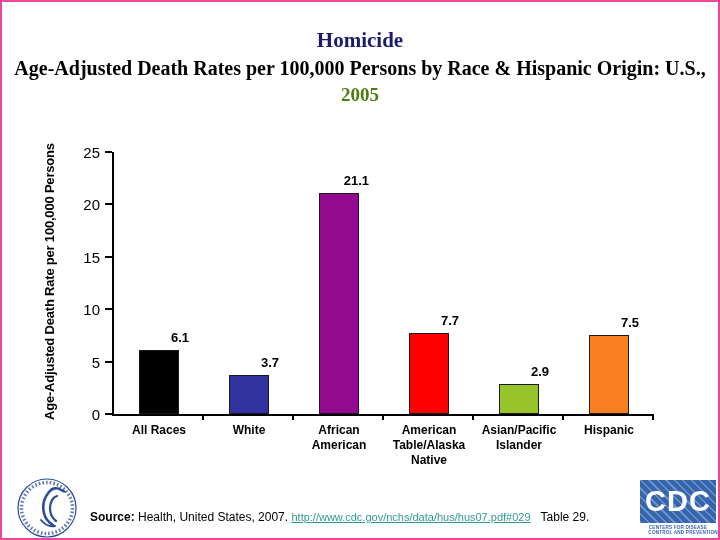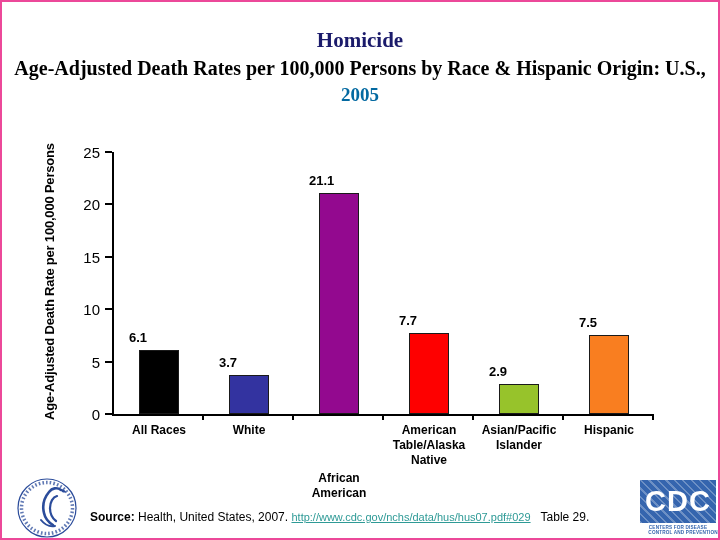--- a/index.html
+++ b/index.html
@@ -30,21 +30,21 @@
     border-left:2px solid #000; border-bottom:2px solid #000;
   }
   .ytick-label {
     position:absolute; left:-56px; width:42px; text-align:right;
     font-size:15px; font-weight:normal; color:#000;
   }
   .ytick-mark { position:absolute; left:-9px; width:7px; height:2px; background:#000; }
   .xtick-mark { position:absolute; top:100%; width:2px; height:6px; background:#000; }
   .bar { position:absolute; bottom:0; box-sizing:border-box; border:1px solid #1a1a1a; }
   .bar-value {
-    position:absolute; text-align:left; font-size:13px; font-weight:bold; color:#000;
+    position:absolute; text-align:right; font-size:13px; font-weight:bold; color:#000;
   }
   .x-label {
     position:absolute; top:calc(100% + 9px); text-align:center;
     font-size:12px; font-weight:bold; line-height:15px; color:#000;
   }
 
   
   .source-line { position:absolute; left:88px; top:508px; width:545px; font-size:12px; color:#000; white-space:nowrap; }
   .source-label { font-weight:bold; }
   .source-link { font-size:11px; text-decoration:underline; }
@@ -66,21 +66,21 @@
     transform:scale(0.78); transform-origin:center top; white-space:nowrap;
   }
 </style>
 </head>
 <body>
 
 <div class="slide">
 
   <div class="title-line title-1" style="color: rgb(27, 27, 107);">Homicide</div>
   <div class="title-line title-2">Age-Adjusted Death Rates per 100,000 Persons by Race &amp; Hispanic Origin: U.S.,</div>
-  <div class="title-line title-3" style="color: #0369a1;">2005</div>
+  <div class="title-line title-3" style="color: #4d7c0f;">2005</div>
 
   <div class="y-axis-title">Age-Adjusted Death Rate per 100,000 Persons</div>
   <div class="plot" id="plot">
       <div class="ytick-mark" style="bottom: -1px;"></div>
       <div class="ytick-label" style="bottom: -9px;">0</div>
       <div class="ytick-mark" style="bottom: 51.4px;"></div>
       <div class="ytick-label" style="bottom: 43.4px;">5</div>
       <div class="ytick-mark" style="bottom: 103.8px;"></div>
       <div class="ytick-label" style="bottom: 95.8px;">10</div>
       <div class="ytick-mark" style="bottom: 156.2px;"></div>
@@ -96,21 +96,21 @@
       </div>
       <div class="xtick-mark" style="left: 88px;"></div>
       <div class="bar" style="left: 115px; width: 40px; height: 38.776px; background: rgb(51, 51, 160);"></div>
       <div class="bar-value" style="left: 105px; width: 60px; bottom: 43.776px;">3.7</div>
       <div class="x-label" style="left: 90px; width: 90px;">
         <div>White</div>
       </div>
       <div class="xtick-mark" style="left: 178px;"></div>
       <div class="bar" style="left: 205px; width: 40px; height: 221.128px; background: rgb(147, 9, 143);"></div>
       <div class="bar-value" style="left: 195px; width: 60px; bottom: 226.128px;">21.1</div>
-      <div class="x-label" style="left: 180px; width: 90px; margin-top: 48px;">
+      <div class="x-label" style="left: 180px; width: 90px;">
         <div>African</div>
         <div>American</div>
       </div>
       <div class="xtick-mark" style="left: 268px;"></div>
       <div class="bar" style="left: 295px; width: 40px; height: 80.696px; background: rgb(254, 0, 0);"></div>
       <div class="bar-value" style="left: 285px; width: 60px; bottom: 85.696px;">7.7</div>
       <div class="x-label" style="left: 270px; width: 90px;">
         <div>American</div>
         <div>Table/Alaska</div>
         <div>Native</div>

